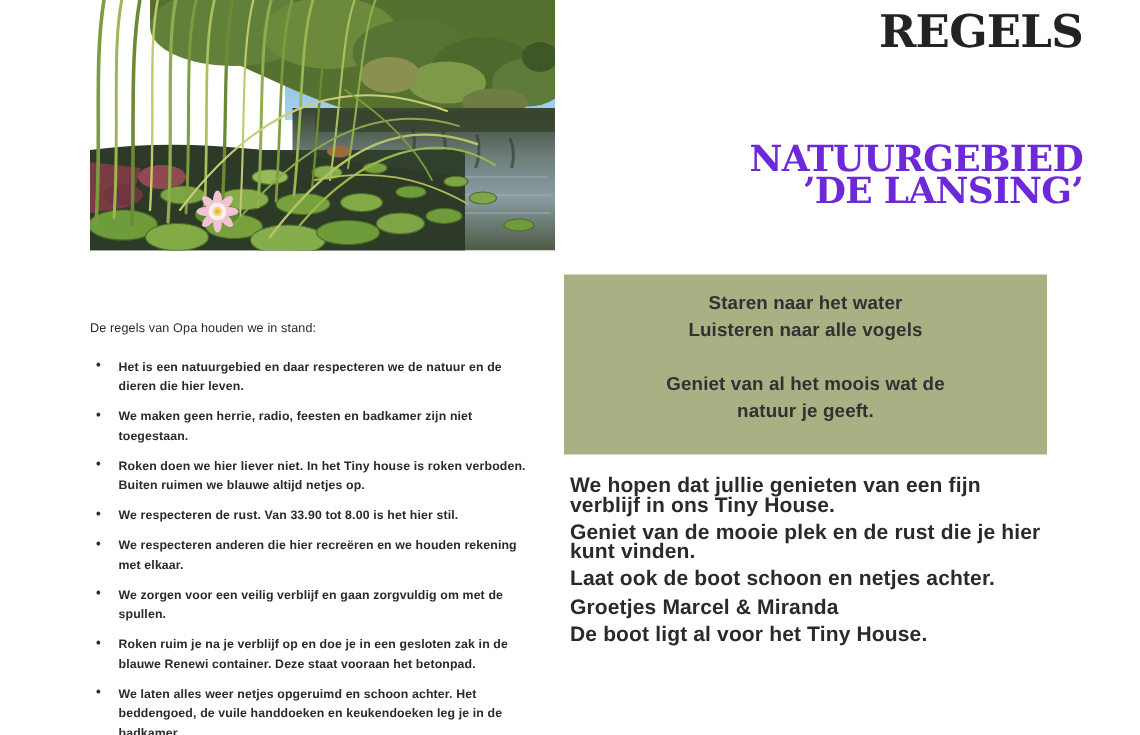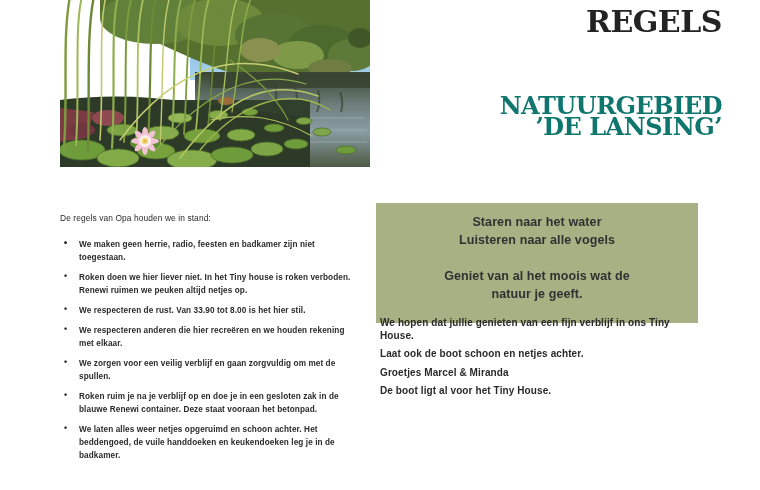--- a/index.html
+++ b/index.html
@@ -8,39 +8,39 @@
 
   
   .photo{position:absolute;left:60px;top:0;width:310px;height:167px;display:block;}
 
   
   .title-main{position:absolute;top:7px;right:78px;width:320px;text-align:right;
       font-family:"DejaVu Serif",serif;font-weight:700;font-size:30px;line-height:30px;
       letter-spacing:-0.5px;color:#232323;}
   .title-sub{position:absolute;top:95px;right:78px;width:330px;text-align:right;
       font-family:"DejaVu Serif",serif;font-weight:700;font-size:24px;line-height:21px;
-      letter-spacing:-0.5px;color:#0f766e;white-space:pre-line;}
+      letter-spacing:-0.5px;color:#6d28d9;white-space:pre-line;}
 
   
   .quote-box{position:absolute;left:376px;top:183px;width:322px;height:120px;
-      background:#a8b184;box-sizing:border-box;padding-top:10px;margin-top:20px;}
+      background:#a8b184;box-sizing:border-box;padding-top:10px;}
   .quote-text{font-size:12.5px;font-weight:700;line-height:18px;color:#313131;
       text-align:center;white-space:pre-line;letter-spacing:0.1px;}
 
   
   .rules{position:absolute;left:60px;top:212px;width:305px;}
   .rules-heading{font-size:8.4px;font-weight:400;line-height:13px;letter-spacing:0.1px;}
   .rules-list{list-style:none;margin:13px 0 0 0;padding:0;}
   .rule-item{position:relative;padding-left:15px;margin:0 0 7px 4px;
       font-size:8.2px;font-weight:700;line-height:13px;white-space:pre-line;letter-spacing:0.1px;}
   .bullet{position:absolute;left:0;top:-1px;font-size:9px;line-height:13px;}
 
   
   .info{position:absolute;left:380px;top:317px;width:320px;}
-  .info p{margin:0 0 6px 0;font-size:10px;font-weight:700;line-height:12.5px;
+  .info p{margin:0 0 6px 0;font-size:14px;font-weight:700;line-height:12.5px;
       white-space:pre-line;letter-spacing:0.1px;}
 </style>
 </head>
 <body>
 
 <div id="page">
 
   <svg class="photo" viewBox="0 0 310 167" preserveAspectRatio="none" aria-hidden="true">
     <defs>
       <linearGradient id="skyg" x1="0" y1="0" x2="0" y2="1">
@@ -154,38 +154,40 @@
     <div class="quote-text">Staren naar het water
 Luisteren naar alle vogels
 
 Geniet van al het moois wat de
 natuur je geeft.</div>
   </div>
 
   <div class="rules">
     <div class="rules-heading">De regels van Opa houden we in stand:</div>
     <ul class="rules-list">
-      <li class="rule-item"><span class="bullet">•</span></li>
+      <li class="rule-item"><span class="bullet">•</span><span>Het is een natuurgebied en daar respecteren we de natuur en de
+dieren die hier leven.</span></li>
       <li class="rule-item"><span class="bullet">•</span><span>We maken geen herrie, radio,  feesten en badkamer zijn niet
 toegestaan.</span></li>
       <li class="rule-item"><span class="bullet">•</span><span>Roken doen we hier liever niet. In het Tiny house is roken verboden.
-Renewi ruimen we peuken altijd netjes op.</span></li>
+Buiten ruimen we blauwe altijd netjes op.</span></li>
       <li class="rule-item"><span class="bullet">•</span><span>We respecteren de rust. Van 33.90 tot 8.00 is het hier stil.</span></li>
       <li class="rule-item"><span class="bullet">•</span><span>We respecteren anderen die hier recreëren en we houden rekening
 met elkaar.</span></li>
       <li class="rule-item"><span class="bullet">•</span><span>We zorgen voor een veilig verblijf en gaan zorgvuldig om met de
 spullen.</span></li>
       <li class="rule-item"><span class="bullet">•</span><span>Roken ruim je na je verblijf op en doe je in een gesloten zak in de
 blauwe Renewi container. Deze staat vooraan het betonpad.</span></li>
       <li class="rule-item"><span class="bullet">•</span><span>We laten alles weer netjes opgeruimd en schoon achter. Het
 beddengoed, de vuile  handdoeken en keukendoeken leg je in de
 badkamer.</span></li>
     </ul>
   </div>
 
   <div class="info">
     <p>We hopen dat jullie genieten van een fijn verblijf in ons Tiny House.</p>
+    <p>Geniet van de mooie plek en de rust die je hier kunt vinden.</p>
     <p>Laat ook de boot schoon en netjes achter.</p>
     <p>Groetjes Marcel &amp; Miranda</p>
     <p>De boot ligt al voor het Tiny House.</p>
   </div>
 
 </div>
 
 </body></html>

